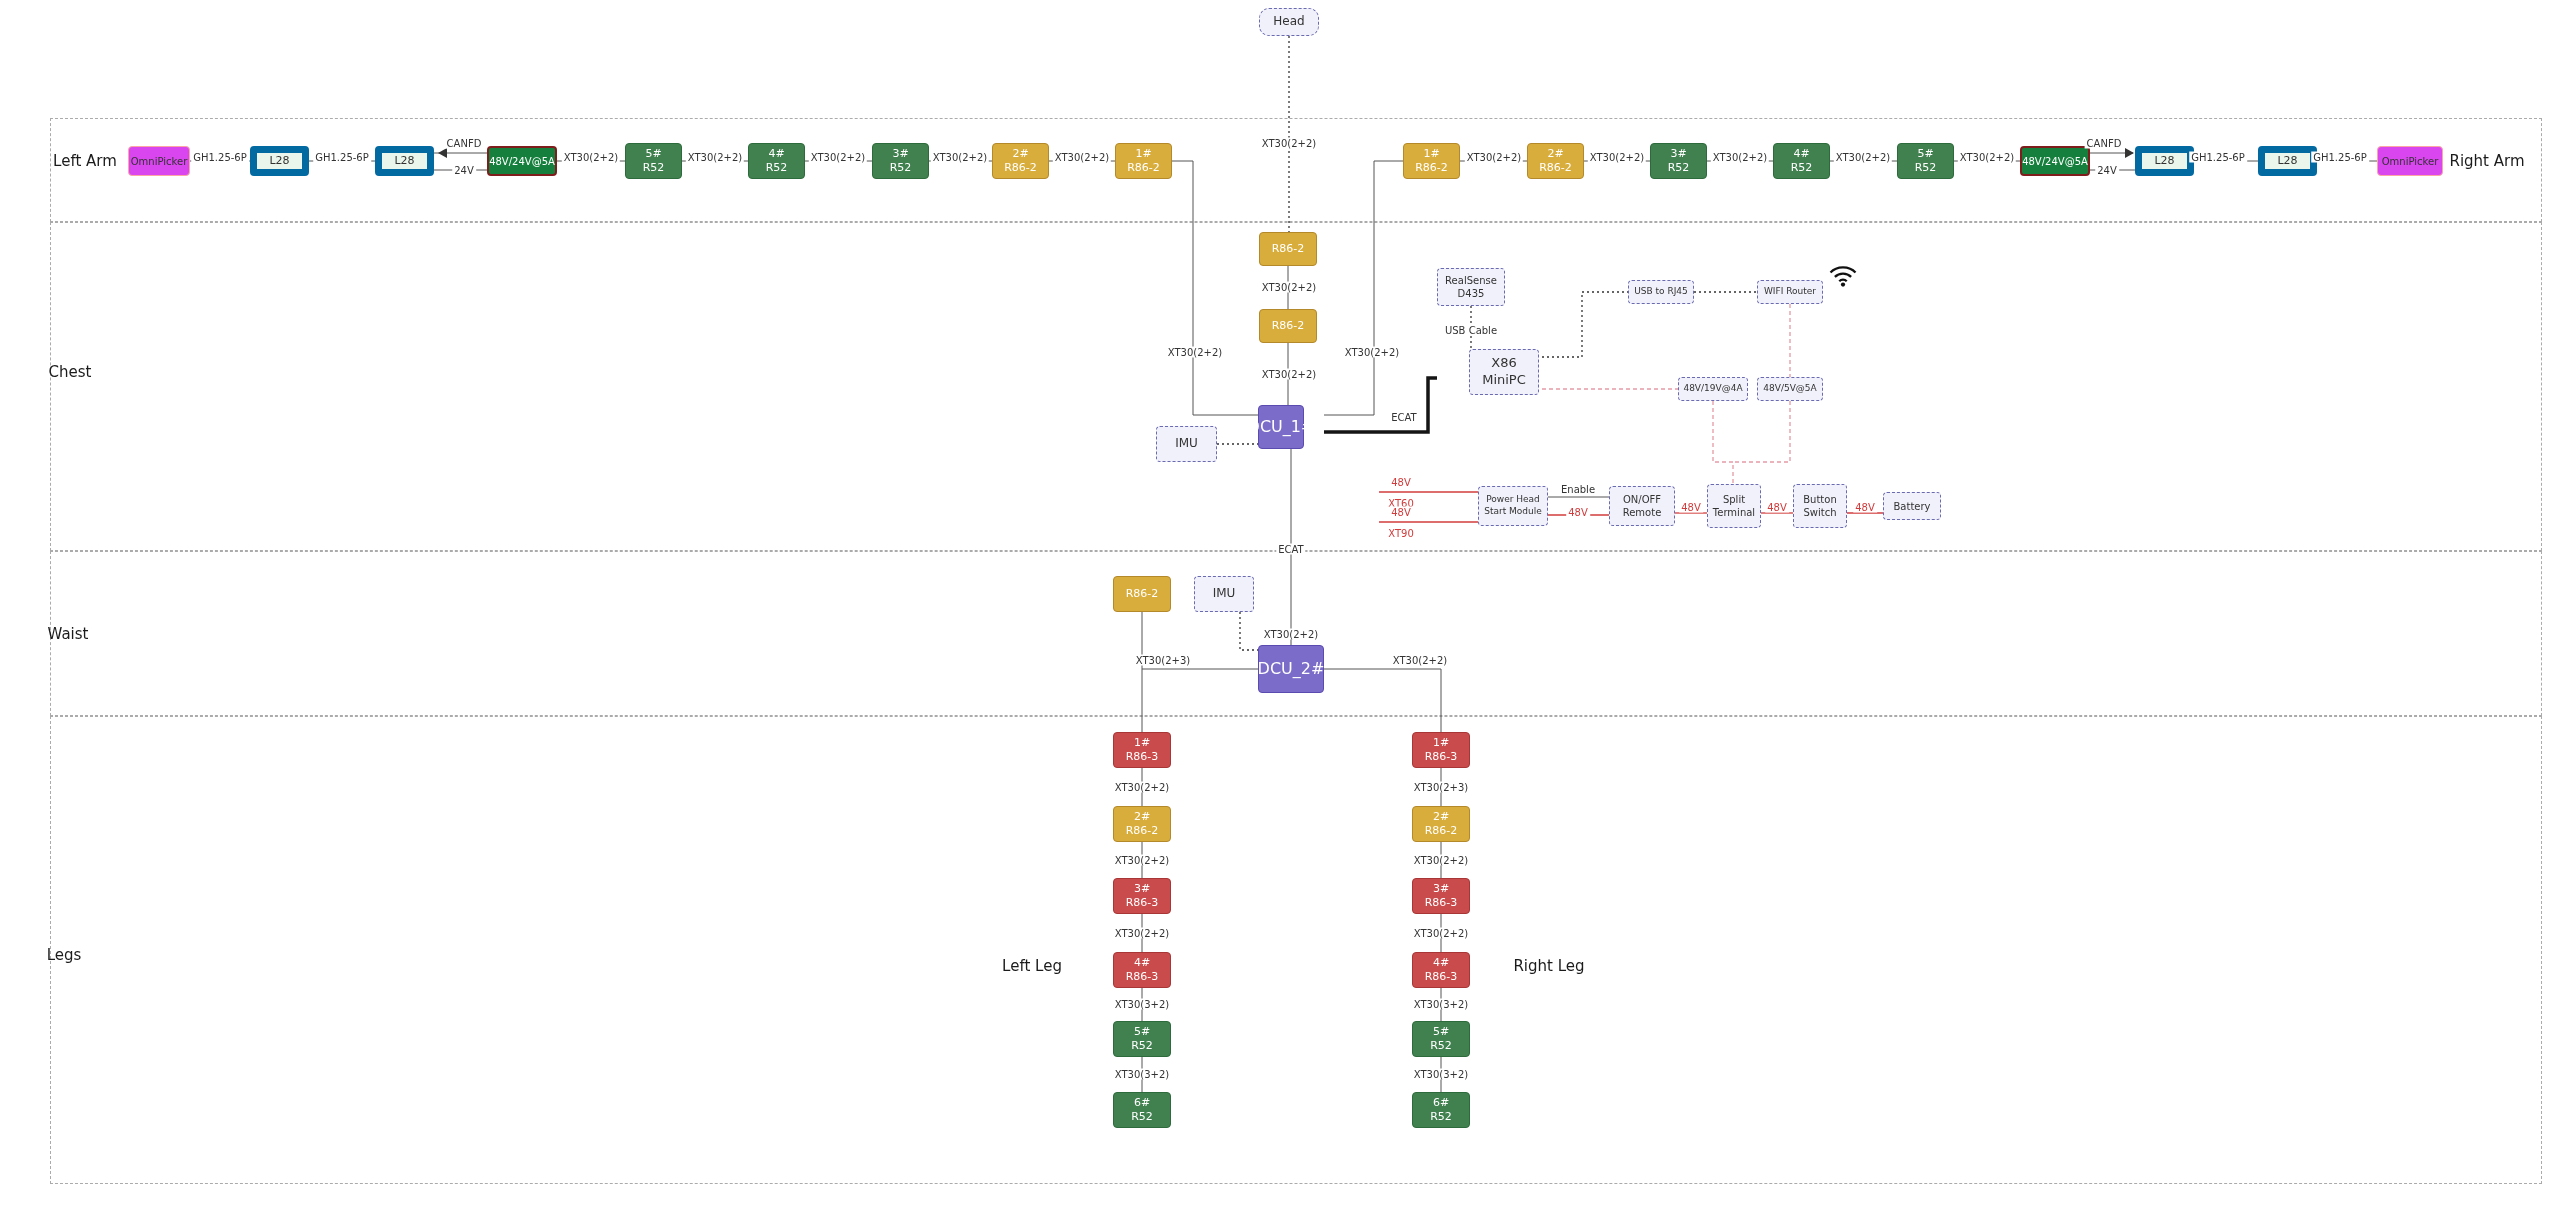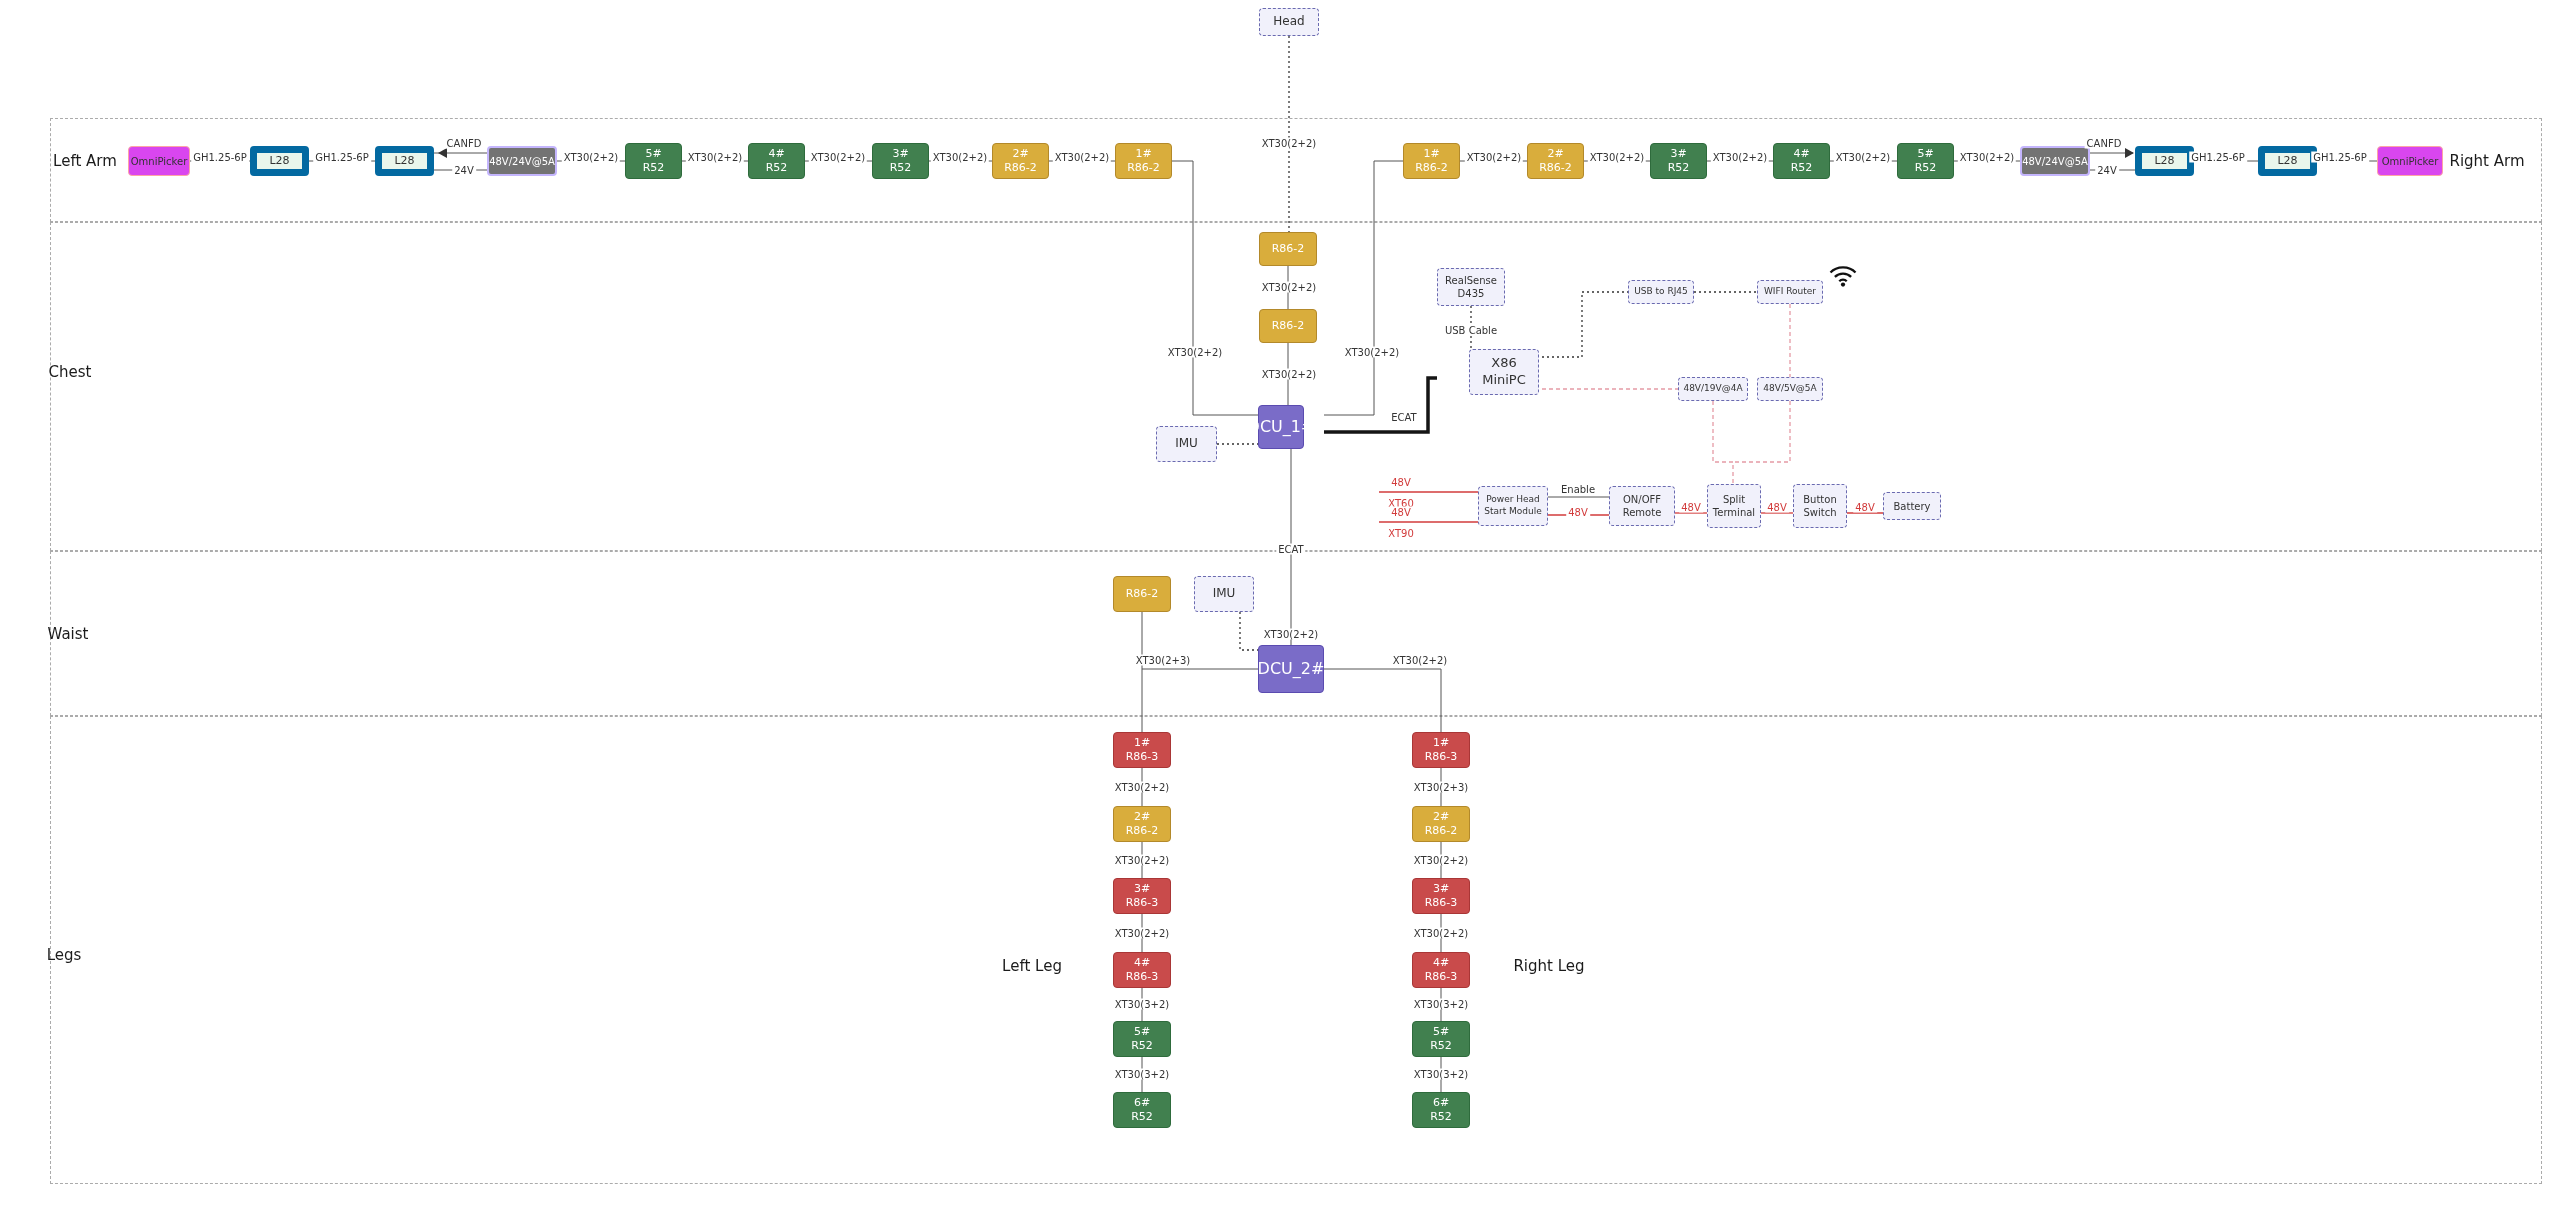--- a/index.html
+++ b/index.html
@@ -5,21 +5,21 @@
   html,body{margin:0;padding:0;background:#fff;}
   #stage{position:relative;width:2560px;height:1208px;background:#fff;
          font-family:"DejaVu Sans","Liberation Sans",sans-serif;overflow:hidden;}
   #edge-layer{position:absolute;left:0;top:0;z-index:2;}
   .band{position:absolute;border:1px dashed #ababab;z-index:1;box-sizing:border-box;background:#fff;}
   .box{position:absolute;z-index:3;display:flex;flex-direction:column;align-items:center;justify-content:center;
        border-radius:4px;font-size:11px;line-height:1.3;text-align:center;box-sizing:border-box;white-space:nowrap;}
   .gold  {background:#d9ad3c;border:1px solid #b3892a;color:#fff;}
   .green {background:#41804f;border:1px solid #2e6b3c;color:#fff;}
   .red   {background:#c94b4b;border:1px solid #a93636;color:#fff;}
-  .psu   {background:#737373;border:2px solid #c4b5fd;color:#fff;}
+  .psu   {background:#15803d;border:2px solid #7f1d1d;color:#fff;}
   .purple{background:#7a6cc8;border:1px solid #5a4bb0;color:#fff;font-size:16px;}
   .lgreen{background:#eaf6ec;border:7px solid #0369a1;color:#333;}
   .plain {background:#d946ef;border:1px solid #fca5a5;color:#333;text-align:right;}
   .lav   {background:#f1f1fb;border:1px dashed #6a6ab0;color:#333;}
   .lbl{position:absolute;z-index:4;transform:translate(-50%,-50%);font-size:10px;color:#333;
        background:#fff;padding:0 2px;white-space:nowrap;line-height:1.1;}
   .lbl.red-t{color:#d23b3b;}
   .section-lbl{position:absolute;z-index:4;transform:translate(-50%,-50%);font-size:15px;color:#1b1b1b;
        white-space:nowrap;}
   polyline{fill:none;}
@@ -98,21 +98,21 @@
       <path d="M2 8 C7 2.5, 17 2.5, 22 8" stroke="#111" stroke-width="1.8" fill="none"></path>
       <path d="M5.5 11.5 C9 8, 15 8, 18.5 11.5" stroke="#111" stroke-width="1.8" fill="none"></path>
       <path d="M9 15 C10.7 13.2, 13.3 13.2, 15 15" stroke="#111" stroke-width="1.8" fill="none"></path>
       <circle cx="12" cy="17.6" r="1.7" fill="#111"></circle>
     </svg>
   </span>
 <div class="band" style="left: 50px; top: 118px; width: 2492px; height: 104px;"></div>
     <div class="band" style="left: 50px; top: 222px; width: 2492px; height: 329px;"></div>
     <div class="band" style="left: 50px; top: 551px; width: 2492px; height: 165px;"></div>
     <div class="band" style="left: 50px; top: 716px; width: 2492px; height: 468px;"></div>
-    <div class="box lav" style="left: 1259px; top: 8px; width: 60px; height: 28px; font-size: 12px;">
+    <div class="box lav" style="left: 1259px; top: 8px; width: 60px; height: 28px; font-size: 12px; border-radius: 10px;">
       <div>Head</div>
     </div>
     <div class="box plain" style="left: 128px; top: 146px; width: 62px; height: 30px; font-size: 10px;">
       <div>OmniPicker</div>
     </div>
     <div class="box lgreen" style="left: 250px; top: 146px; width: 59px; height: 30px;">
       <div>L28</div>
     </div>
     <div class="box lgreen" style="left: 375px; top: 146px; width: 59px; height: 30px;">
       <div>L28</div>

